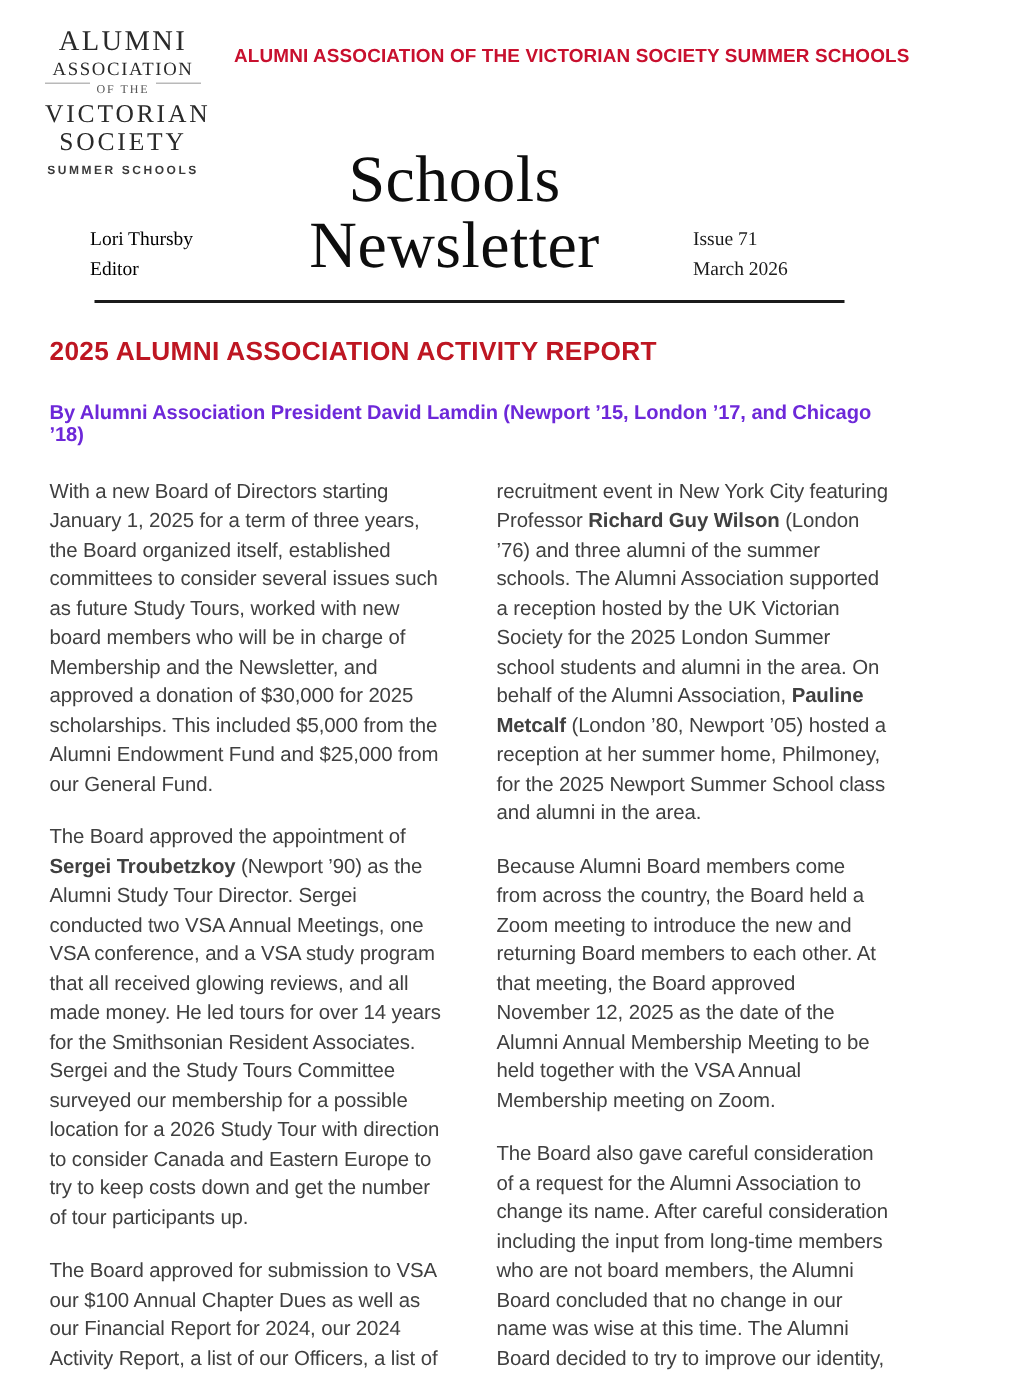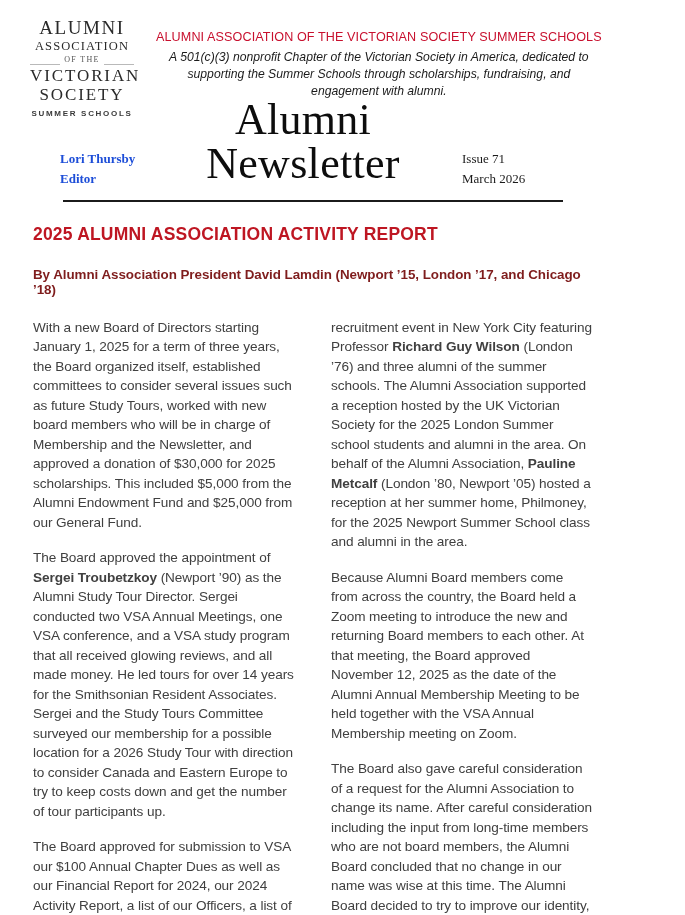--- a/index.html
+++ b/index.html
@@ -50,21 +50,21 @@
     font-weight: 400;
   }
   .logo-l2 {
     font-size: 12.5px;
     letter-spacing: 1.1px;
     line-height: 1.25;
     font-weight: 400;
   }
   .logo-ofthe {
     display: flex;
-    align-items: flex-end;
+    align-items: flex-start;
     justify-content: center;
     gap: 4px;
     font-size: 8px;
     letter-spacing: 1.3px;
     line-height: 1.2;
     margin: 1px 0 1px 0;
     color: #555;
   }
   .logo-ofthe .rule {
     display: block;
@@ -87,21 +87,21 @@
   }
 
   .head-text {
     flex: 1 1 auto;
     padding-left: 22px;
     padding-top: 16px;
     text-align: center;
   }
   .org-line {
     color: #c8102e;
-    font-weight: 400;
+    font-weight: 700;
     font-size: 12.6px;
     letter-spacing: 0.1px;
     line-height: 1.25;
     white-space: nowrap;
     text-align: center;
   }
   .tagline {
     font-style: italic;
     font-size: 12.2px;
     line-height: 1.42;
@@ -119,22 +119,21 @@
     position: relative;
     height: 68px;
   }
   .editor-block {
     width: 104px;
     flex: 0 0 104px;
     font-family: "Liberation Serif", serif;
     font-size: 13px;
     line-height: 1.5;
     padding-bottom: 4px;
-    color: #1d4ed8;
-    font-weight: bold;
+    color: #000000;
   }
   .paper-title {
     flex: 1 1 auto;
     text-align: center;
     font-family: "Liberation Serif", serif;
     font-size: 44px;
     line-height: 1;
     letter-spacing: 0.3px;
     color: #0d0d0d;
     padding-bottom: 6px;
@@ -166,21 +165,21 @@
     font-weight: 700;
     font-size: 17.5px;
     letter-spacing: 0.2px;
     margin-top: 22px;
   }
   .byline {
     font-weight: 700;
     font-size: 13.4px;
     letter-spacing: -0.05px;
     margin-top: 22px;
-    color: #7f1d1d;
+    color: #6d28d9;
   }
 
   .columns {
     display: flex;
     gap: 36px;
     margin-top: 21px;
   }
   .col {
     flex: 1 1 0;
     min-width: 0;
@@ -211,31 +210,30 @@
           <span>OF THE</span>
           <span class="rule"></span>
         </div>
         <div class="logo-l3">VICTORIAN</div>
         <div class="logo-l4">SOCIETY</div>
         <div class="logo-l5">SUMMER SCHOOLS</div>
       </div>
 
       <div class="head-text">
         <div class="org-line">ALUMNI ASSOCIATION OF THE VICTORIAN SOCIETY SUMMER SCHOOLS</div>
-        <div class="tagline">A 501(c)(3) nonprofit Chapter of the Victorian Society in America, dedicated to supporting the Summer Schools through scholarships, fundraising, and engagement with alumni.</div>
       </div>
 
     </div>
 
     <div class="title-row">
       <div class="editor-block">
         <div>Lori Thursby</div>
         <div>Editor</div>
       </div>
-      <div class="paper-title">Alumni Newsletter</div>
+      <div class="paper-title">Schools Newsletter</div>
       <div class="issue-block">
         <div>Issue 71</div>
         <div>March 2026</div>
       </div>
     </div>
 
     <div class="head-rule"></div>
   </div>
 
   <div class="article">

